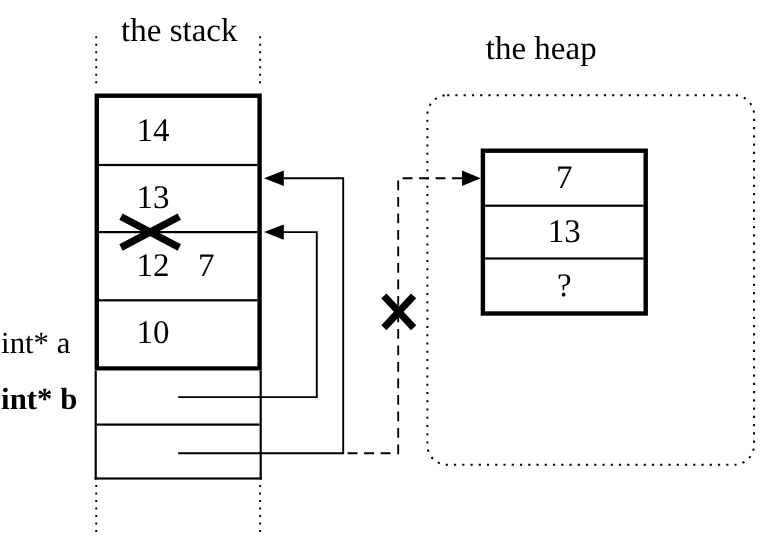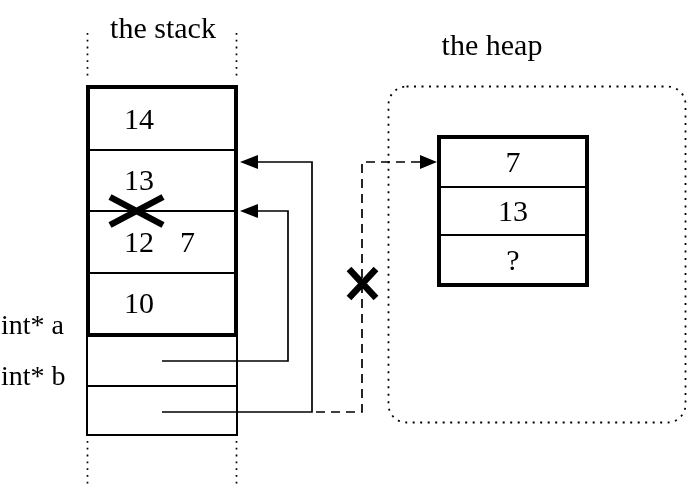--- a/index.html
+++ b/index.html
@@ -56,24 +56,23 @@
   .lcell.first { border-bottom:2px solid #000; }
 
   .ptr-label {
     position:absolute;
     left:1px;
     width:82px;
     height:30px;
     line-height:30px;
     font-size:28px;
     white-space:nowrap;
-    margin-top:12px;
   }
   .ptr-a { top:298px; }
-  .ptr-b { top:349px; }
+  .ptr-b { top:349px;font-weight:bold; }
   .ptr-c { top:397px; }
 
   .heap-box {
     position:absolute;
     left:437px; top:135px;
     width:152px; height:152px;
     border:4px solid #000;
     box-sizing:border-box;
     display:flex; flex-direction:column;
     background:#fff;

